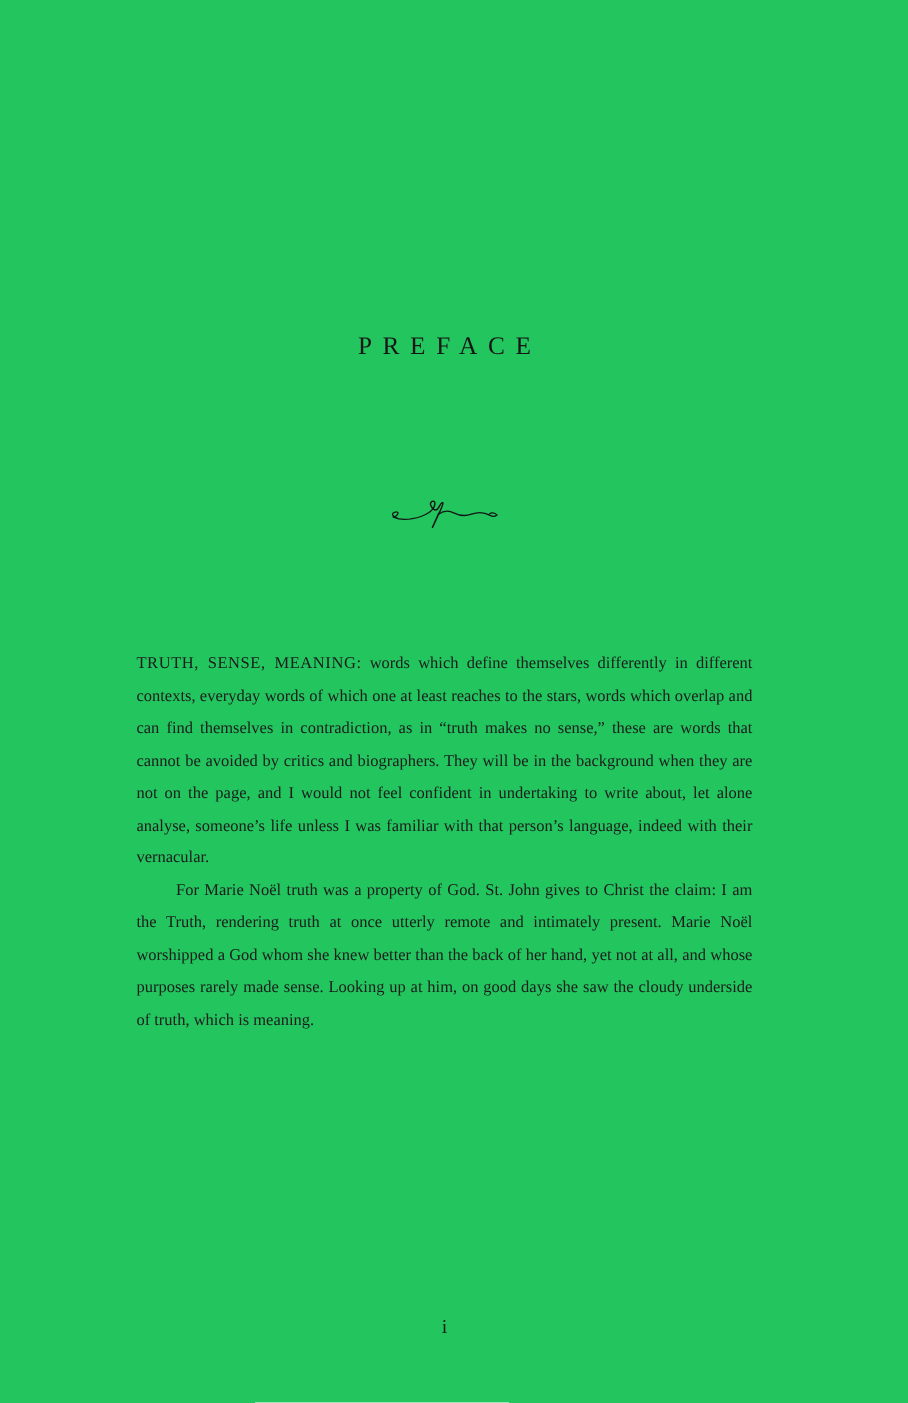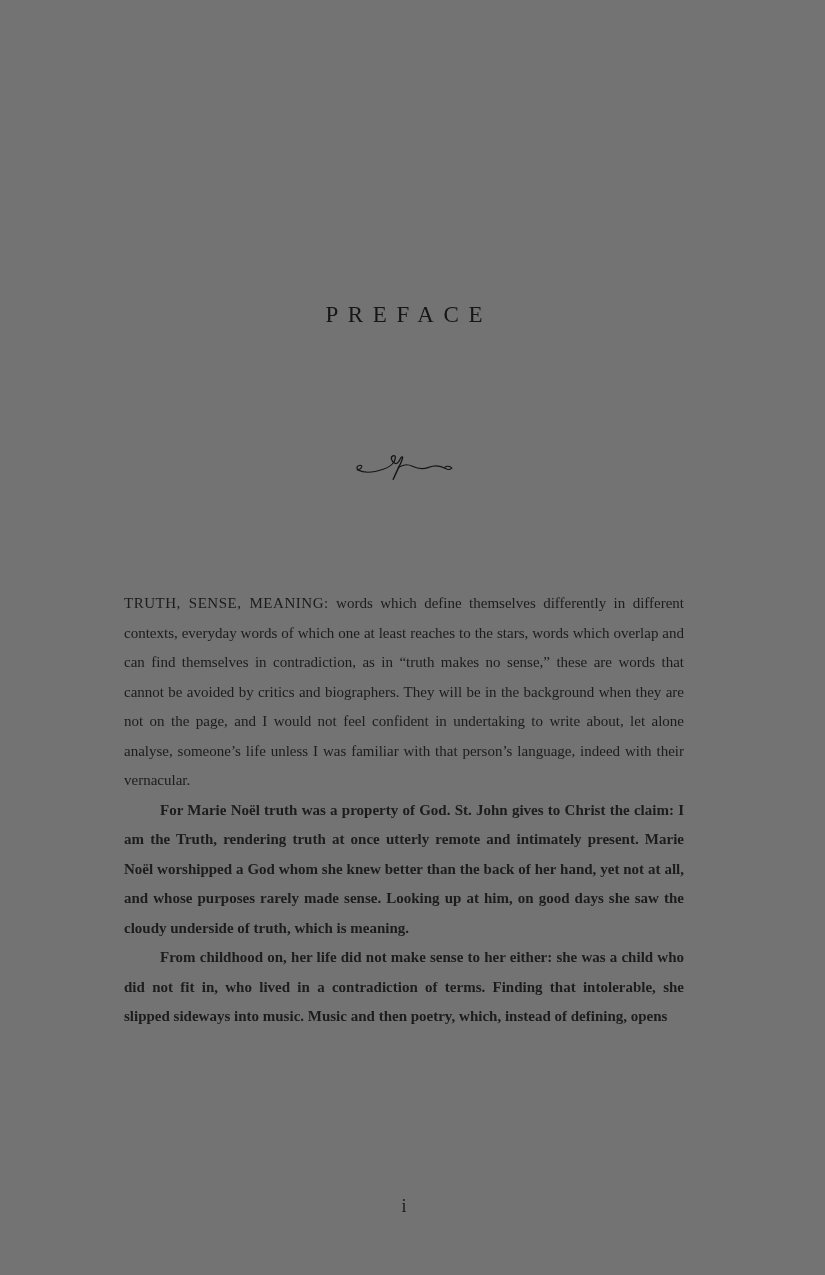--- a/index.html
+++ b/index.html
@@ -4,21 +4,21 @@
 <style>
   html, body {
     margin: 0;
     padding: 0;
     background: #ffffff;
   }
   .page {
     position: relative;
     width: 825px;
     height: 1275px;
-    background: #737373;
+    background: #22c55e;
     overflow: hidden;
     font-family: "Liberation Serif", serif;
     color: #1c1c1c;
   }
   .content {
     position: absolute;
     left: 124px;
     top: 0;
     width: 560px;
     height: 100%;
@@ -55,21 +55,20 @@
     line-height: 29.5px;
     text-align: justify;
     color: #1c1c1c;
   }
   .body-text p {
     margin: 0;
     padding: 0;
   }
   .body-text p.indent {
     text-indent: 36px;
-    font-weight: bold;
   }
   .lead {
     letter-spacing: 0.035em;
   }
   .folio {
     position: absolute;
     top: 1196px;
     left: 0;
     width: 100%;
     text-align: center;
@@ -99,19 +98,18 @@
 
           <path stroke-width="1.4" d="M127,25.5 C124.5,22.5 120,22.5 118,24.5"></path>
         </g>
       </svg>
     </div>
 
     <div class="body-text">
       <p><span class="lead">TRUTH, SENSE, MEANING:</span>
         <span>words which define themselves differently in different contexts, everyday words of which one at least reaches to the stars, words which overlap and can find themselves in contradiction, as in “truth makes no sense,” these are words that cannot be avoided by critics and biographers. They will be in the background when they are not on the page, and I would not feel confident in undertaking to write about, let alone analyse, someone’s life unless I was familiar with that person’s language, indeed with their vernacular.</span></p>
       <p class="indent">For Marie Noël truth was a property of God. St. John gives to Christ the claim: I am the Truth, rendering truth at once utterly remote and intimately present. Marie Noël worshipped a God whom she knew better than the back of her hand, yet not at all, and whose purposes rarely made sense. Looking up at him, on good days she saw the cloudy underside of truth, which is meaning.</p>
-      <p class="indent">From childhood on, her life did not make sense to her either: she was a child who did not fit in, who lived in a contradiction of terms. Finding that intolerable, she slipped sideways into music. Music and then poetry, which, instead of defining, opens</p>
     </div>
 
     <div class="folio">i</div>
 
   </div>
 </div>
 
 </body></html>

